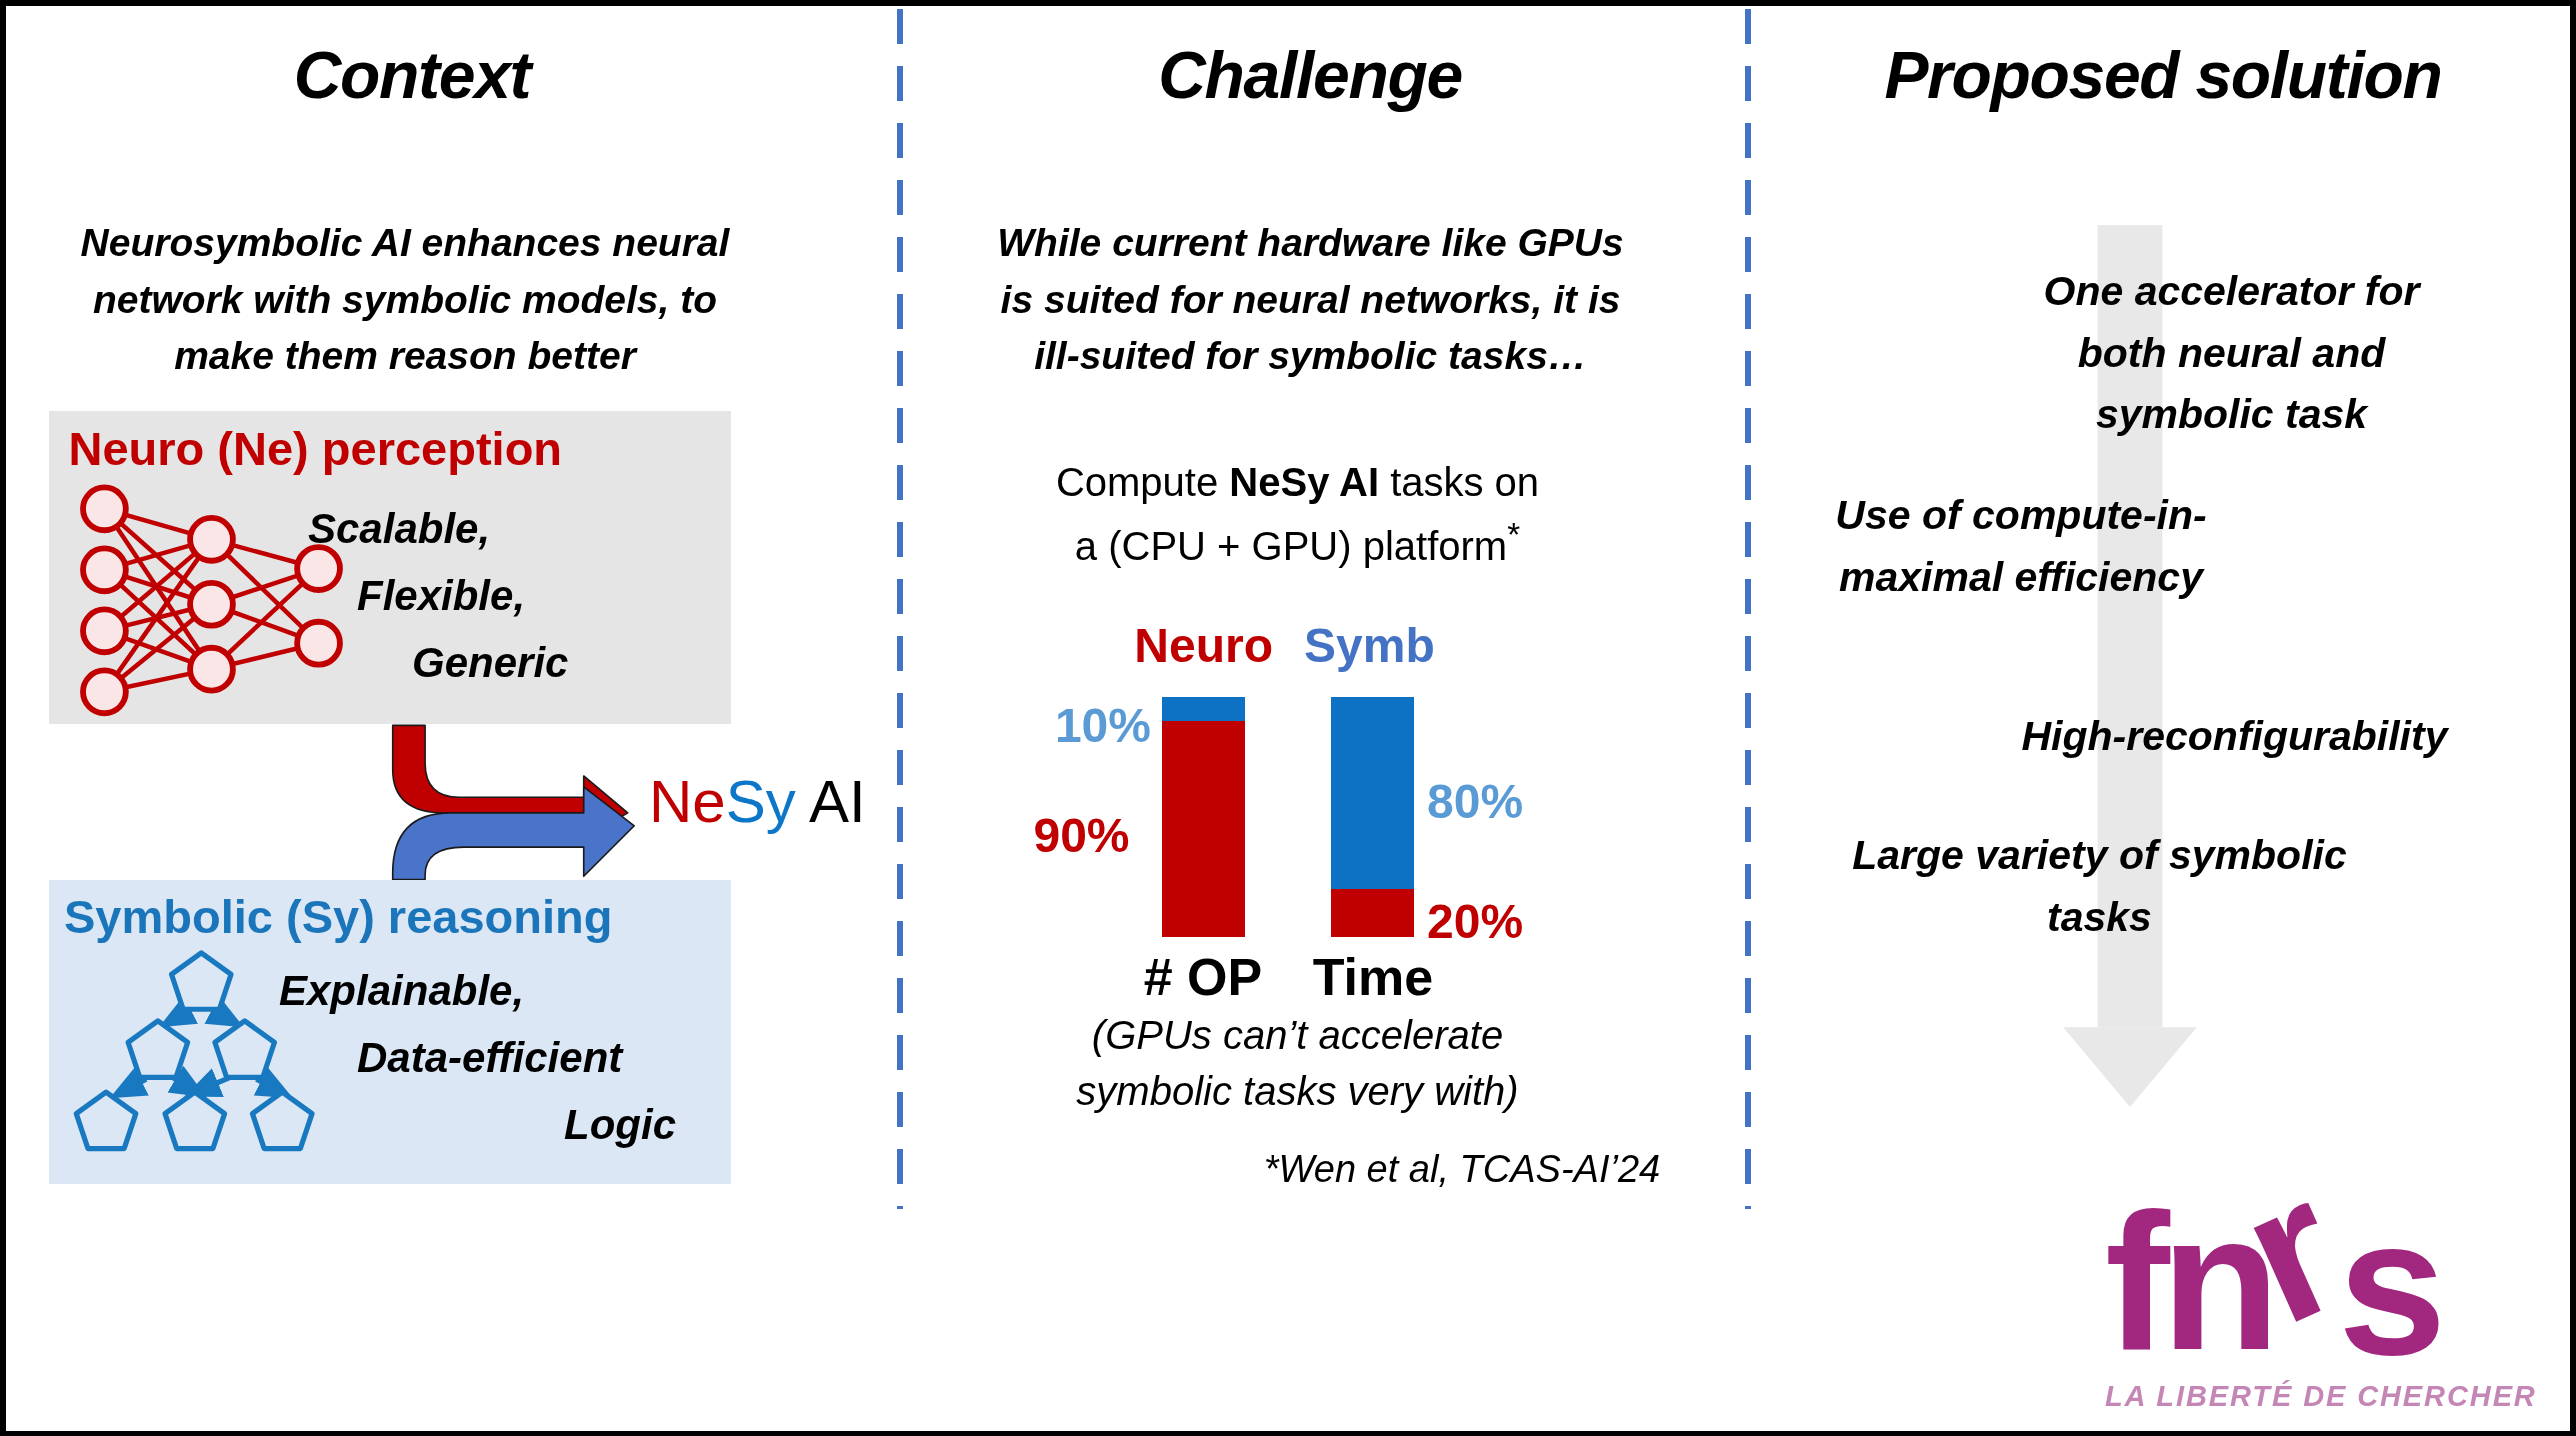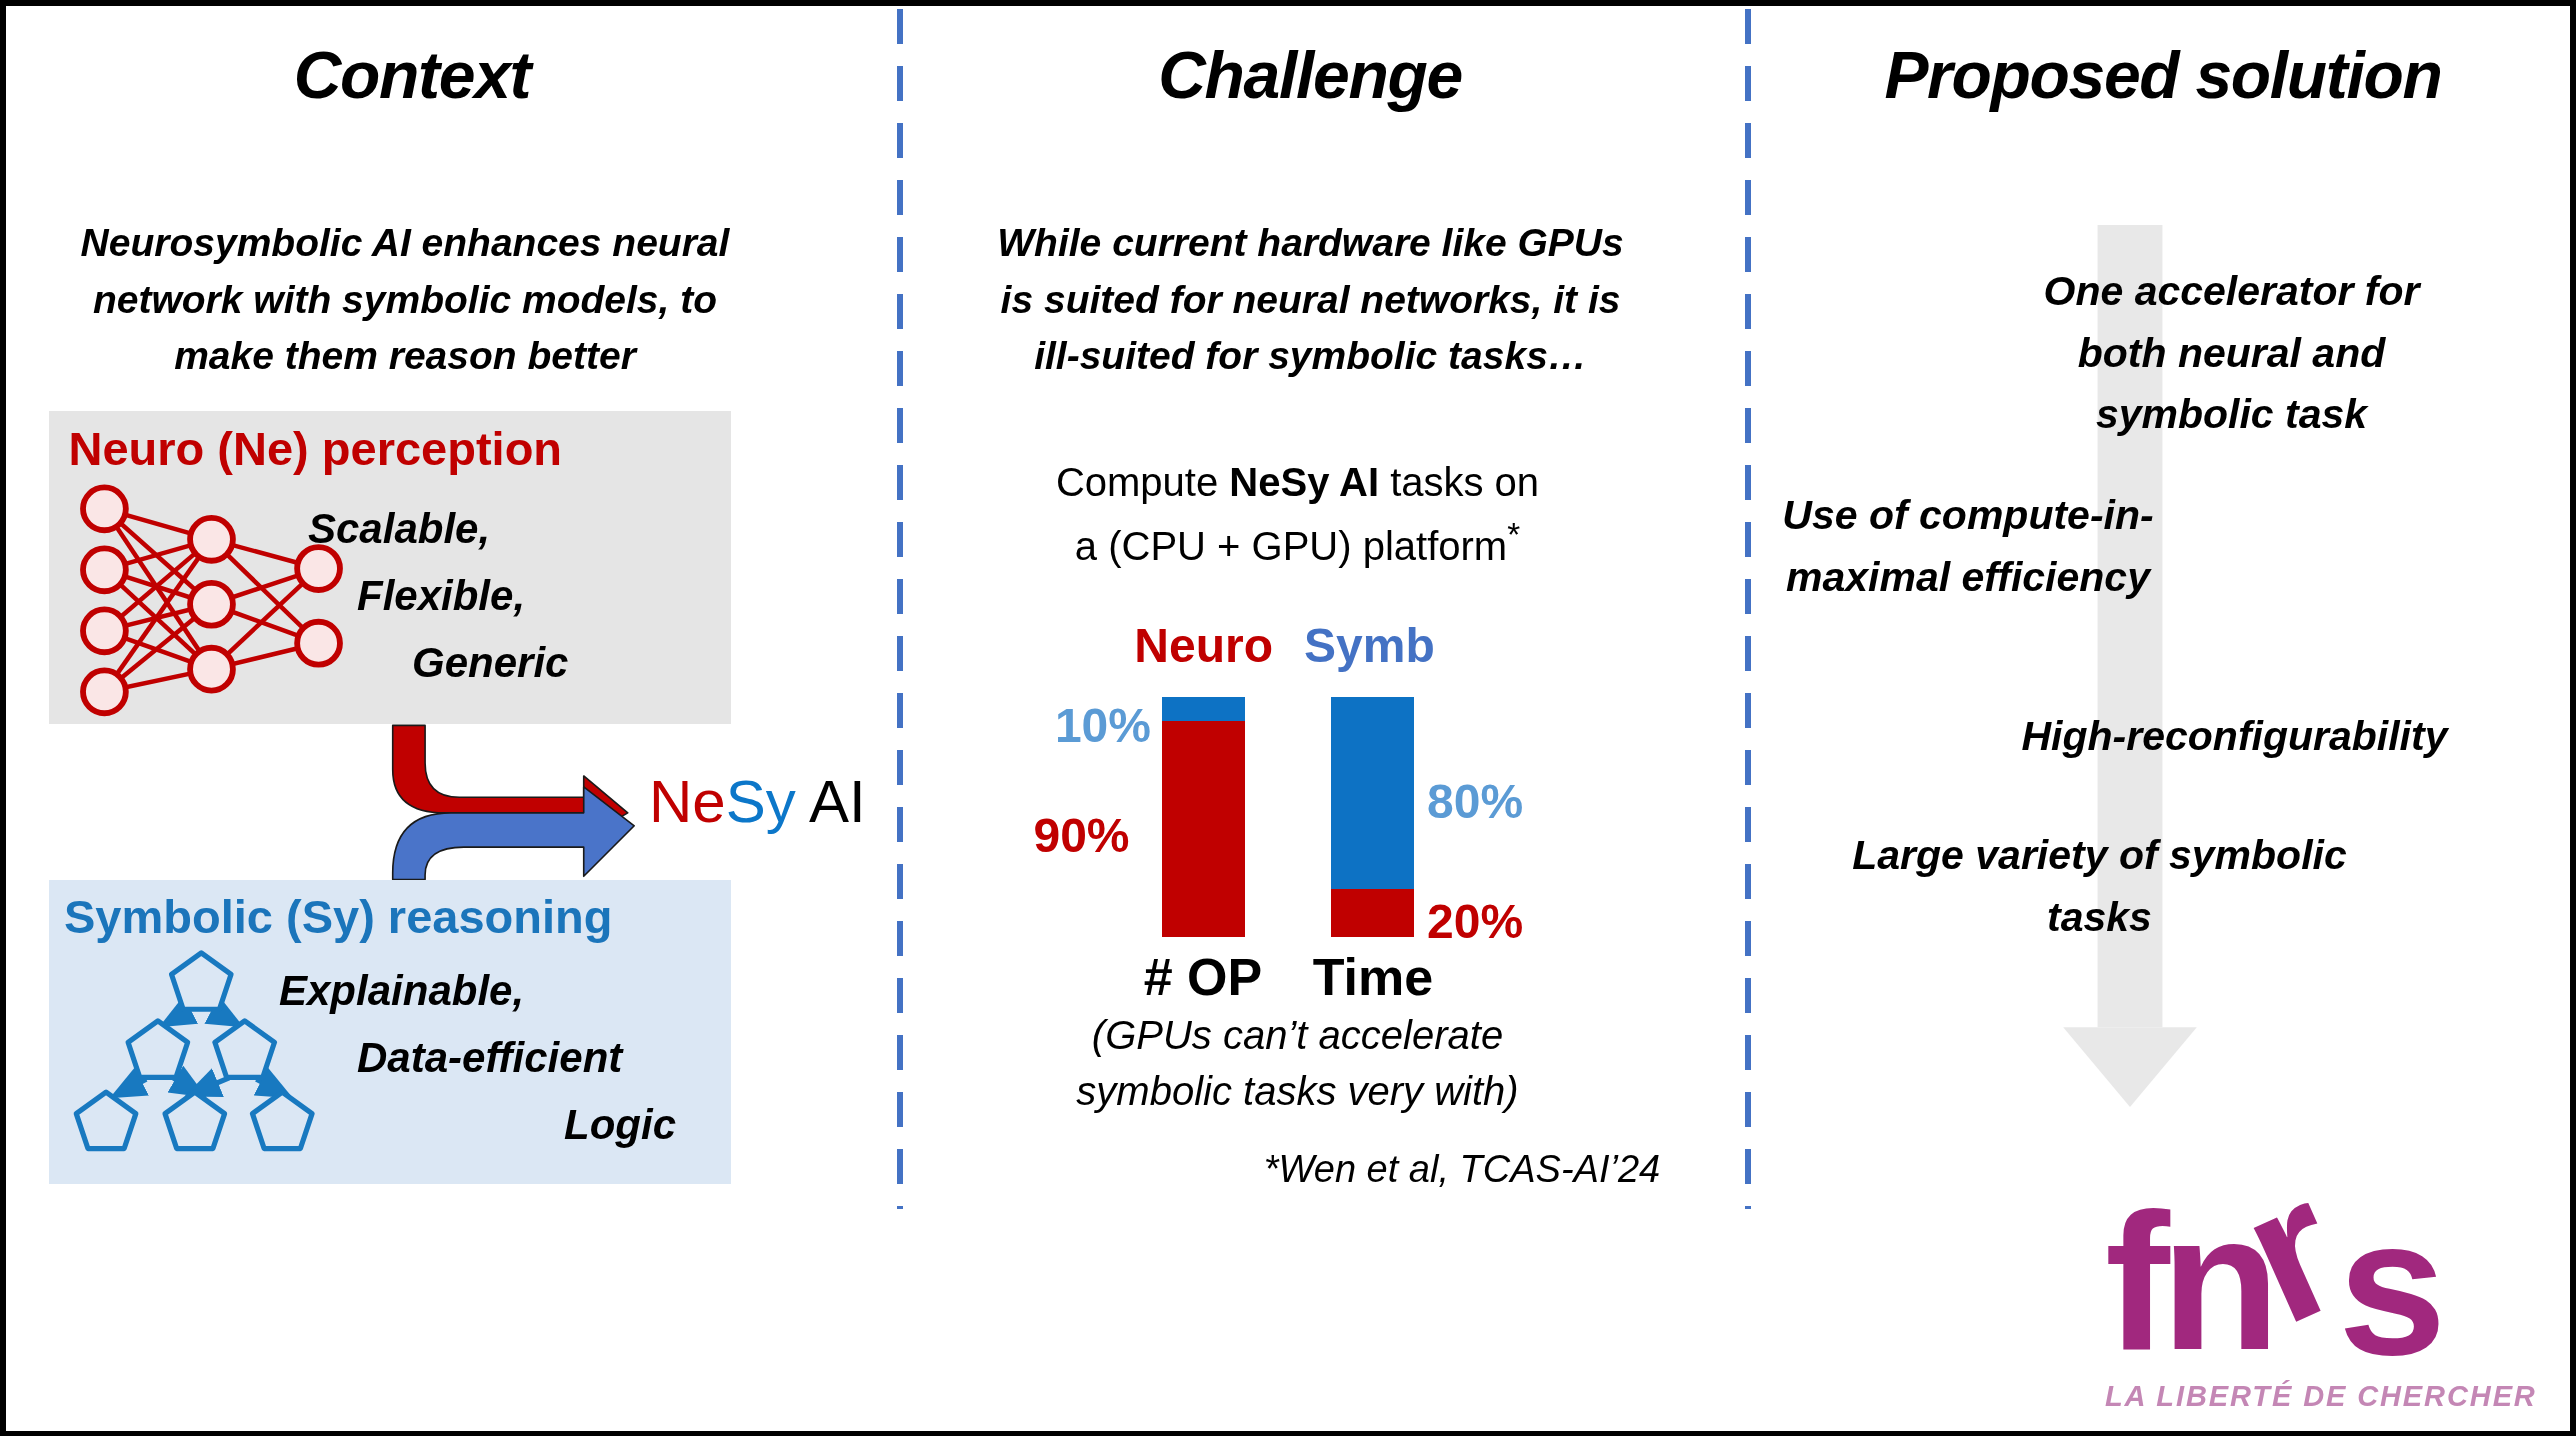--- a/index.html
+++ b/index.html
@@ -187,21 +187,21 @@
     <rect x="53" y="0" width="100" height="1237" fill="#E8E8E8"></rect>
     <polygon points="0,1237 206,1237 103,1360" fill="#E8E8E8"></polygon>
   </svg>
 
   <div class="abs sol" style="left:1972px;top:261px;width:519px;">
     <div>One accelerator for</div>
     <div>both neural and</div>
     <div>symbolic task</div>
   </div>
 
-  <div class="abs sol" style="left:1744px;top:485px;width:448px;">
+  <div class="abs sol" style="left:1797px;top:485px;width:448px;">
     <div>Use of compute-in-</div>
     <div>maximal efficiency</div>
   </div>
 
   <div class="abs sol" style="left:1975px;top:706px;width:519px;">High-reconfigurability</div>
 
   <div class="abs sol" style="left:1840px;top:825px;width:519px;">Large variety of symbolic tasks</div>
 
   <div class="abs" style="left:2105px;top:1194px;width:428px;">
     <div class="logo-text">

